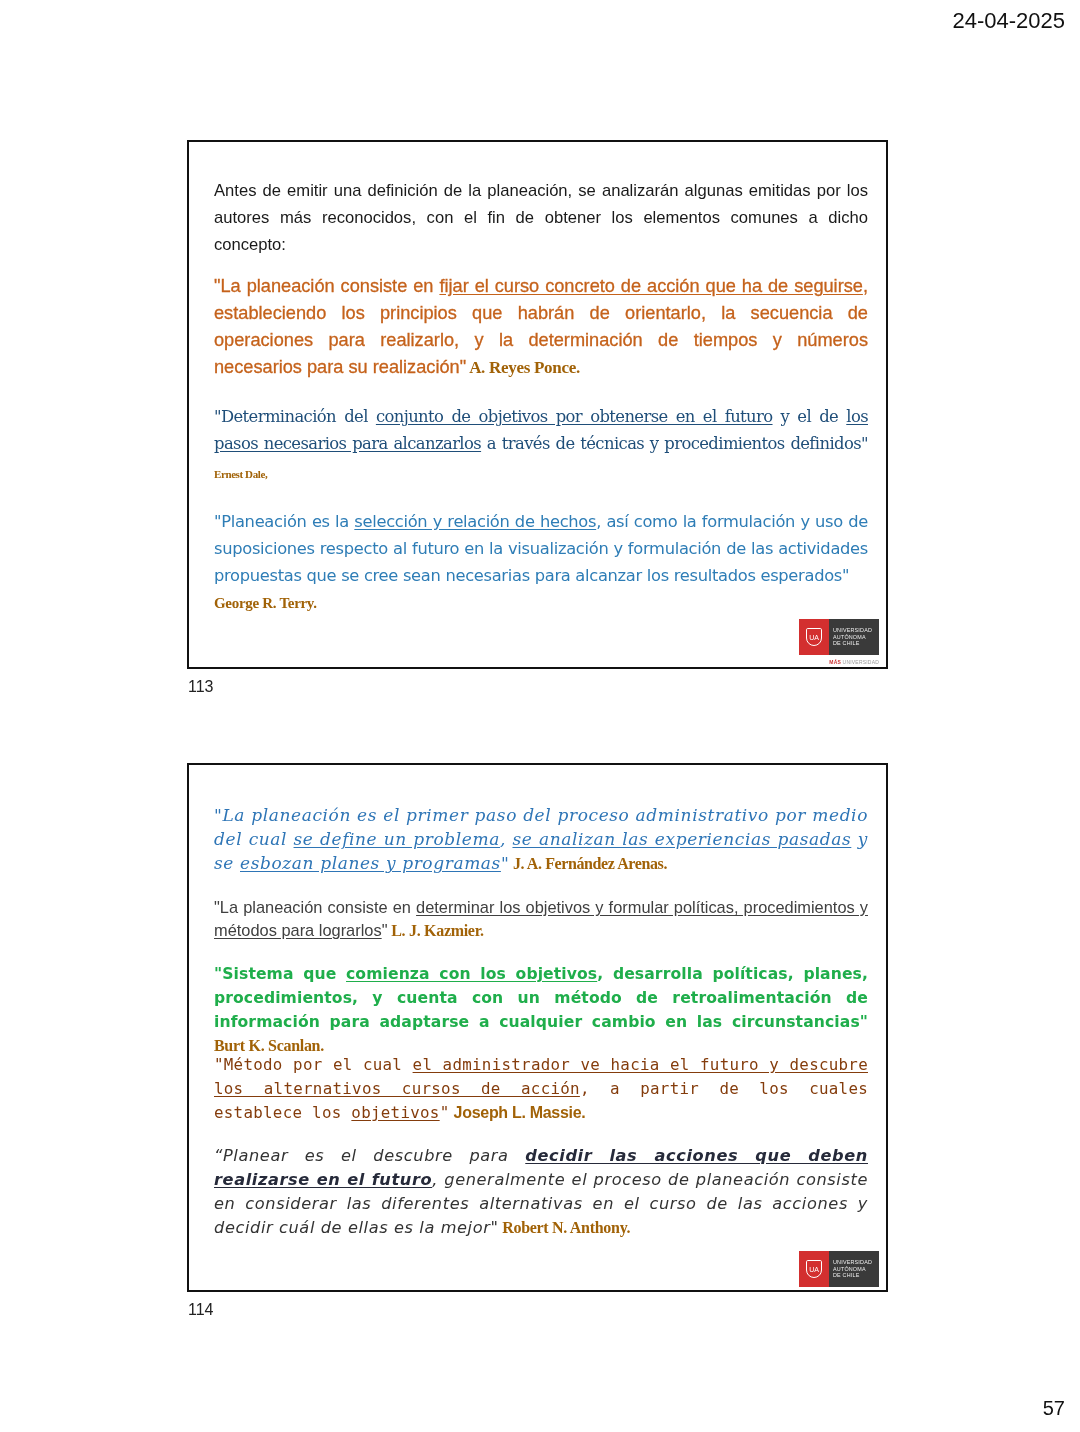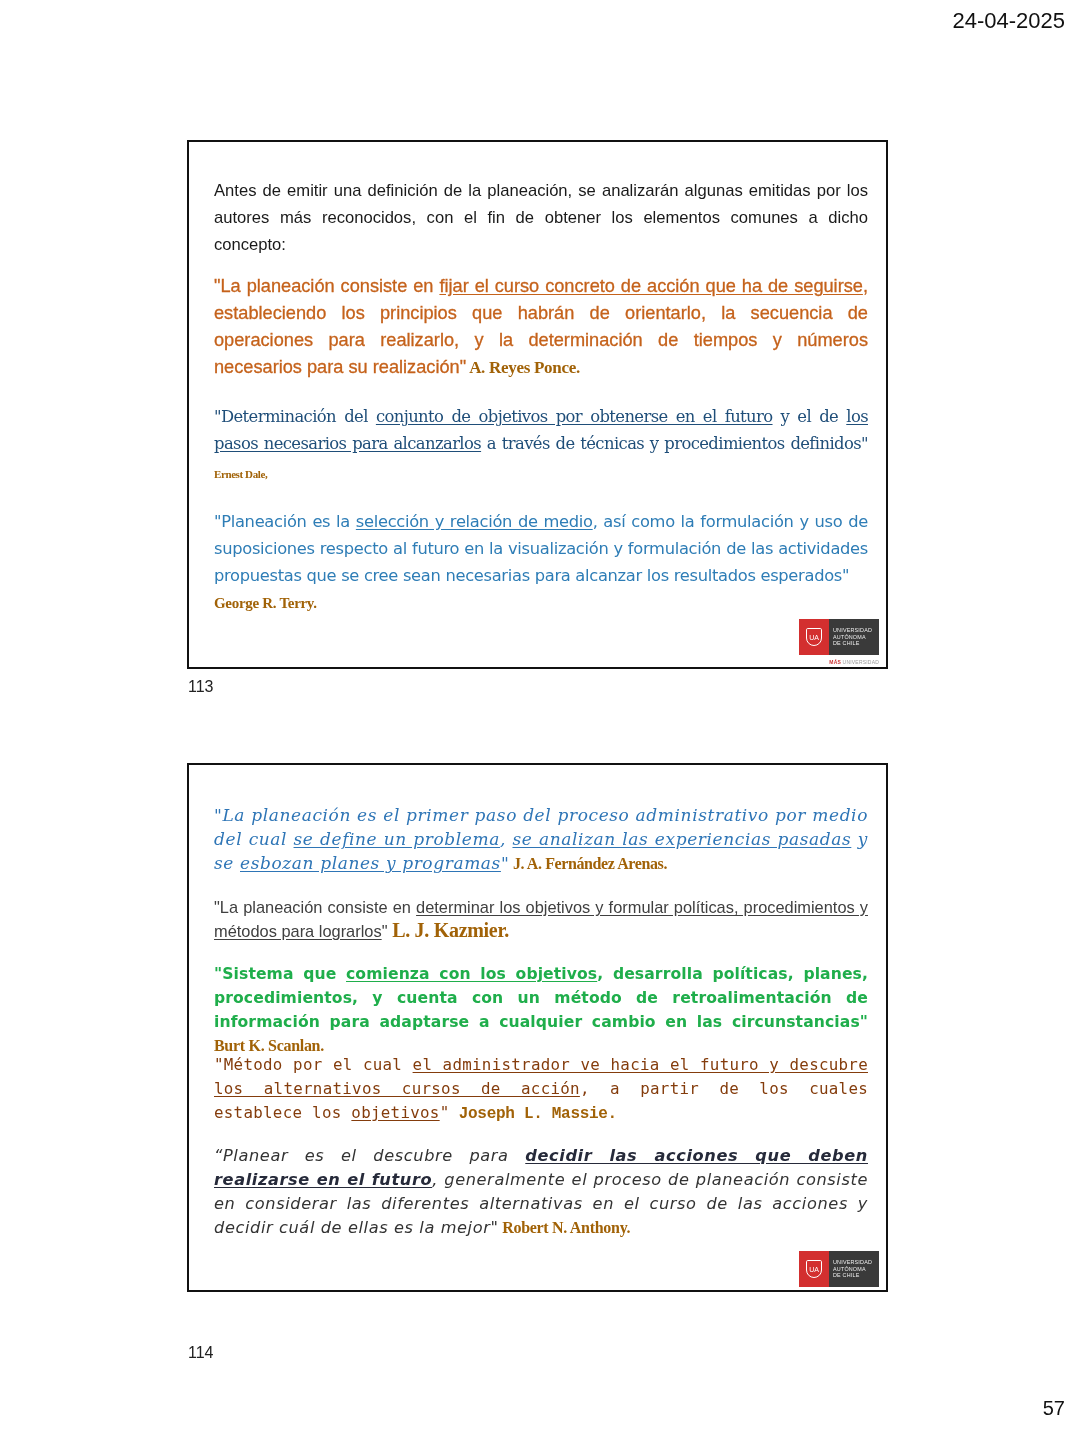--- a/index.html
+++ b/index.html
@@ -4,44 +4,44 @@
 <style>
   html, body { margin: 0; padding: 0; background: #ffffff; }
   body { width: 1080px; height: 1432px; position: relative; overflow: hidden; font-family: "Liberation Sans", sans-serif; color: #1a1a1a; }
   .date { position: absolute; right: 15px; top: 8px; font-size: 22px; font-family: "Liberation Sans", sans-serif; color: #111; }
   .pagenum { position: absolute; right: 15px; bottom: 12px; font-size: 20px; font-family: "Liberation Sans", sans-serif; color: #111; margin-left: 34px; }
   .slide { position: absolute; left: 187px; width: 701px; border: 2.5px solid #111; background: #fff; box-sizing: border-box; }
   .slide1 { top: 140px; height: 529px; padding-left: 28px; }
   .slide2 { top: 763px; height: 529px; }
   .slide-label { position: absolute; left: 188px; font-size: 16px; font-family: "Liberation Sans", sans-serif; color: #222; }
   .label1 { top: 678px; }
-  .label2 { top: 1344px; }
+  .label2 { top: 1301px; }
   .content { position: absolute; left: 25px; right: 18px; top: 0; }
   p { margin: 0; text-align: justify; }
   u { text-decoration: underline; text-underline-offset: 2px; }
   .author { font-family: "Liberation Serif", serif; color: #a16207; font-weight: bold; letter-spacing: -0.3px; }
 
   
   .intro { position: absolute; top: 35px; font-size: 16.6px; line-height: 27px; color: #1a1a1a; font-family: "Liberation Sans", sans-serif; }
   .q1 { position: absolute; top: 131px; font-size: 18.2px; line-height: 27px; color: #c5621b; font-family: "Liberation Sans", sans-serif; font-weight: normal; -webkit-text-stroke: 0.3px #c5621b; }
   .q1 .author { font-size: 17px; -webkit-text-stroke: 0; }
   .q2 { position: absolute; top: 261px; font-size: 16.4px; line-height: 27px; color: #1f4e79; font-family: "DejaVu Serif", serif; letter-spacing: -0.6px; }
   .q2 .author { font-size: 11px; letter-spacing: -0.4px; margin-top: 44px; }
   .q3 { position: absolute; top: 366px; font-size: 16.3px; line-height: 27px; color: #2e7db6; font-family: "DejaVu Sans", sans-serif; letter-spacing: -0.3px; }
   .q3 .author { font-size: 15px; }
 
   
   .q4 { position: absolute; top: 38px; font-size: 17px; line-height: 24px; color: #2e75b6; font-family: "DejaVu Serif", serif; font-style: italic; letter-spacing: 0.6px; }
   .q4 .author { font-style: normal; font-size: 16px; letter-spacing: -0.4px; }
   .q5 { position: absolute; top: 131px; font-size: 16.4px; line-height: 23px; color: #404040; font-family: "Liberation Sans", sans-serif; }
-  .q5 .author { font-size: 20px; }
+  .q5 .author { font-size: 16px; }
   .q6 { position: absolute; top: 197px; font-size: 15.6px; line-height: 24px; color: #1fae4b; font-family: "DejaVu Sans", sans-serif; font-weight: bold; letter-spacing: 0.1px; }
   .q6 .author { font-size: 16px; font-weight: bold; }
   .q7 { position: absolute; top: 288px; font-size: 15.8px; line-height: 24px; color: #843c0c; font-family: "DejaVu Sans Mono", monospace; letter-spacing: 0.3px; }
-  .q7 .author { font-size: 16px; font-family: Liberation Mono, monospace; letter-spacing: -0.3px; }
+  .q7 .author { font-size: 16px; font-family: Liberation Sans, sans-serif; letter-spacing: -0.3px; }
   .q8 { position: absolute; top: 379px; font-size: 16.2px; line-height: 24px; color: #333; font-family: "DejaVu Sans", sans-serif; font-style: italic; letter-spacing: 0.6px; }
   .q8 .strong { font-weight: bold; color: #262a3a; }
   .q8 .author { font-style: normal; font-size: 16px; letter-spacing: -0.3px; }
 
   
   .logo { position: absolute; right: 7px; display: flex; align-items: stretch; }
   .logo1 { bottom: 12px; }
   .logo2 { bottom: 3px; }
   .logo-red { width: 30px; height: 36px; background: #d32f2f; display: flex; align-items: center; justify-content: center; }
   .logo-shield { width: 16px; height: 18px; border: 1.3px solid #fff; border-radius: 2px 2px 9px 9px; color: #fff; font-size: 7px; font-family: "Liberation Sans", sans-serif; display: flex; align-items: center; justify-content: center; box-sizing: border-box; }
@@ -56,21 +56,21 @@
 <div class="date">24-04-2025</div>
 
 <div class="slide slide1">
   <div class="content">
     <p class="intro">Antes de emitir una definición de la planeación, se analizarán algunas emitidas por los autores más reconocidos, con el fin de obtener los elementos comunes a dicho concepto:</p>
 
     <p class="q1"><span>"La planeación consiste en </span><u>fijar el curso concreto de acción que ha de seguirse</u><span>, estableciendo los principios que habrán de orientarlo, la secuencia de operaciones para realizarlo, y la determinación de tiempos y números necesarios para su realización"</span><span class="author"> A. Reyes Ponce.</span></p>
 
     <p class="q2"><span>"Determinación del </span><u>conjunto de objetivos por obtenerse en el futuro</u><span> y el de </span><u>los pasos necesarios para alcanzarlos</u><span> a través de técnicas y procedimientos definidos"</span><span class="author"> Ernest Dale,</span></p>
 
-    <p class="q3"><span>"Planeación es la </span><u>selección y relación de medio</u><span>, así como la formulación y uso de suposiciones respecto al futuro en la visualización y formulación de las actividades propuestas que se cree sean necesarias para alcanzar los resultados esperados"</span><br><span class="author">George R. Terry.</span></p>
+    <p class="q3"><span>"Planeación es la </span><u>selección y relación de hechos</u><span>, así como la formulación y uso de suposiciones respecto al futuro en la visualización y formulación de las actividades propuestas que se cree sean necesarias para alcanzar los resultados esperados"</span><br><span class="author">George R. Terry.</span></p>
   </div>
 
   <div class="logo logo1">
     <div class="logo-red">
         <div class="logo-shield">UA</div>
       </div>
     <div class="logo-dark">
       <span>UNIVERSIDAD</span>
       <span>AUTÓNOMA</span>
       <span>DE CHILE</span>

